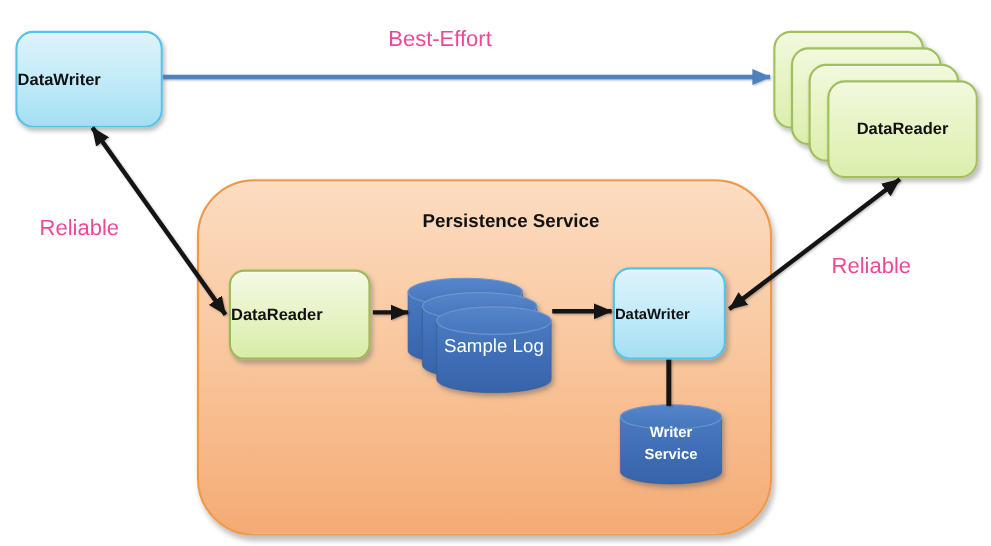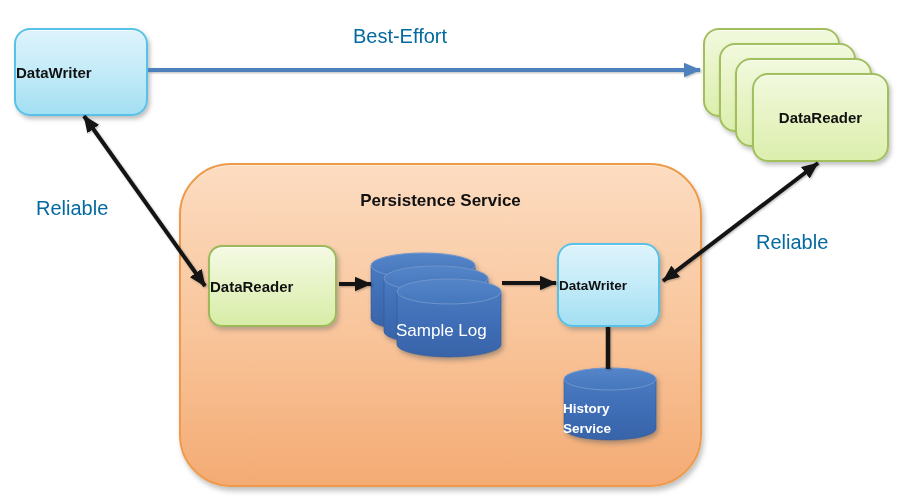--- a/index.html
+++ b/index.html
@@ -9,21 +9,21 @@
   }
   
   .panel{
     position:absolute;left:179px;top:163px;width:523px;height:324px;box-sizing:border-box;
     border:2px solid #ef9a49;border-radius:52px;
     background:linear-gradient(180deg,#fcdcc1 0%,#f9c79e 48%,#f4ab74 100%);
     box-shadow:2px 4px 5px rgba(120,120,120,.45), inset 0 1px 0 rgba(255,255,255,.35);
   }
   .panel-title{
     position:absolute;left:0;top:26px;width:100%;text-align:center;
-    font-weight:bold;font-size:17px;color:#111;
+    font-weight:bold;font-size:17px;color:#111;padding-left:24px;
   }
   
   .node{
     position:absolute;box-sizing:border-box;display:flex;align-items:center;justify-content:flex-start;
     font-weight:bold;color:#111;text-align:center;
     box-shadow:2px 3px 4px rgba(110,110,110,.45), inset 0 1px 0 rgba(255,255,255,.6);
   }
   .node.blue{
     border:2px solid #58c1e8;border-radius:16px;
     background:linear-gradient(180deg,#ddf3fb 0%,#c6ecf9 45%,#a3dff2 100%);
@@ -43,26 +43,26 @@
     position:absolute;width:137px;height:89px;box-sizing:border-box;
     border:2px solid #a2bf5d;border-radius:16px;
     background:linear-gradient(180deg,#f1f9dd 0%,#e8f4c6 45%,#dcefad 100%);
     box-shadow:2px 3px 4px rgba(100,100,100,.4), inset 0 1px 0 rgba(255,255,255,.6);
     display:flex;align-items:center;justify-content:center;font-weight:bold;font-size:15px;color:#111;
   }
   
   .cyl{position:absolute;filter:drop-shadow(2px 3px 2.5px rgba(90,90,90,.5));}
   .cyl svg{display:block;}
   .cyl-label{
-    position:absolute;text-align:left;color:#ffffff;z-index:6;margin-top:16px;
+    position:absolute;text-align:center;color:#ffffff;z-index:6;
   }
   .sample-log-label{left:396px;top:305px;width:106px;font-size:17px;}
   .writer-history-label{left:563px;top:383px;width:94px;font-size:13.5px;font-weight:600;line-height:20px;}
   
-  .flabel{position:absolute;font-size:20px;color:#0369a1;z-index:6;}
+  .flabel{position:absolute;font-size:20px;color:#ec4899;z-index:6;}
   .best-effort{left:335px;top:25px;width:130px;text-align:center;}
   .reliable-left{left:36px;top:197px;}
   .reliable-right{left:756px;top:231px;}
   .note{
     position:absolute;left:338px;top:382px;width:215px;z-index:6;
     font-size:16px;line-height:23px;color:#141414;
   }
   .note .b{font-weight:bold;}
   
   .overlay{position:absolute;left:0;top:0;z-index:7;pointer-events:none;}
@@ -119,21 +119,21 @@
     <span>DataWriter</span>
   </div>
 
   <div class="cyl z3" style="left:563px;top:367px;">
     <svg width="94" height="74" viewBox="0 0 94 74">
       <path d="M1,12 V61.5 a46,11.5 0 0 0 92,0 V12 Z" fill="url(#cylBody)" stroke="#2d5a9e" stroke-width="1" stroke-opacity="0.55"></path>
       <ellipse cx="47" cy="12" rx="46" ry="11" fill="url(#cylTop)" stroke="#6e95cd" stroke-width="1"></ellipse>
     </svg>
   </div>
   <div class="cyl-label writer-history-label">
-    <div>History</div>
+    <div>Writer</div>
     <div>Service</div>
   </div>
 
   <div class="flabel best-effort">Best-Effort</div>
   <div class="flabel reliable-left">Reliable</div>
   <div class="flabel reliable-right">Reliable</div>
 
 
   <svg class="overlay" width="901" height="496" viewBox="0 0 901 496">
     <defs>

